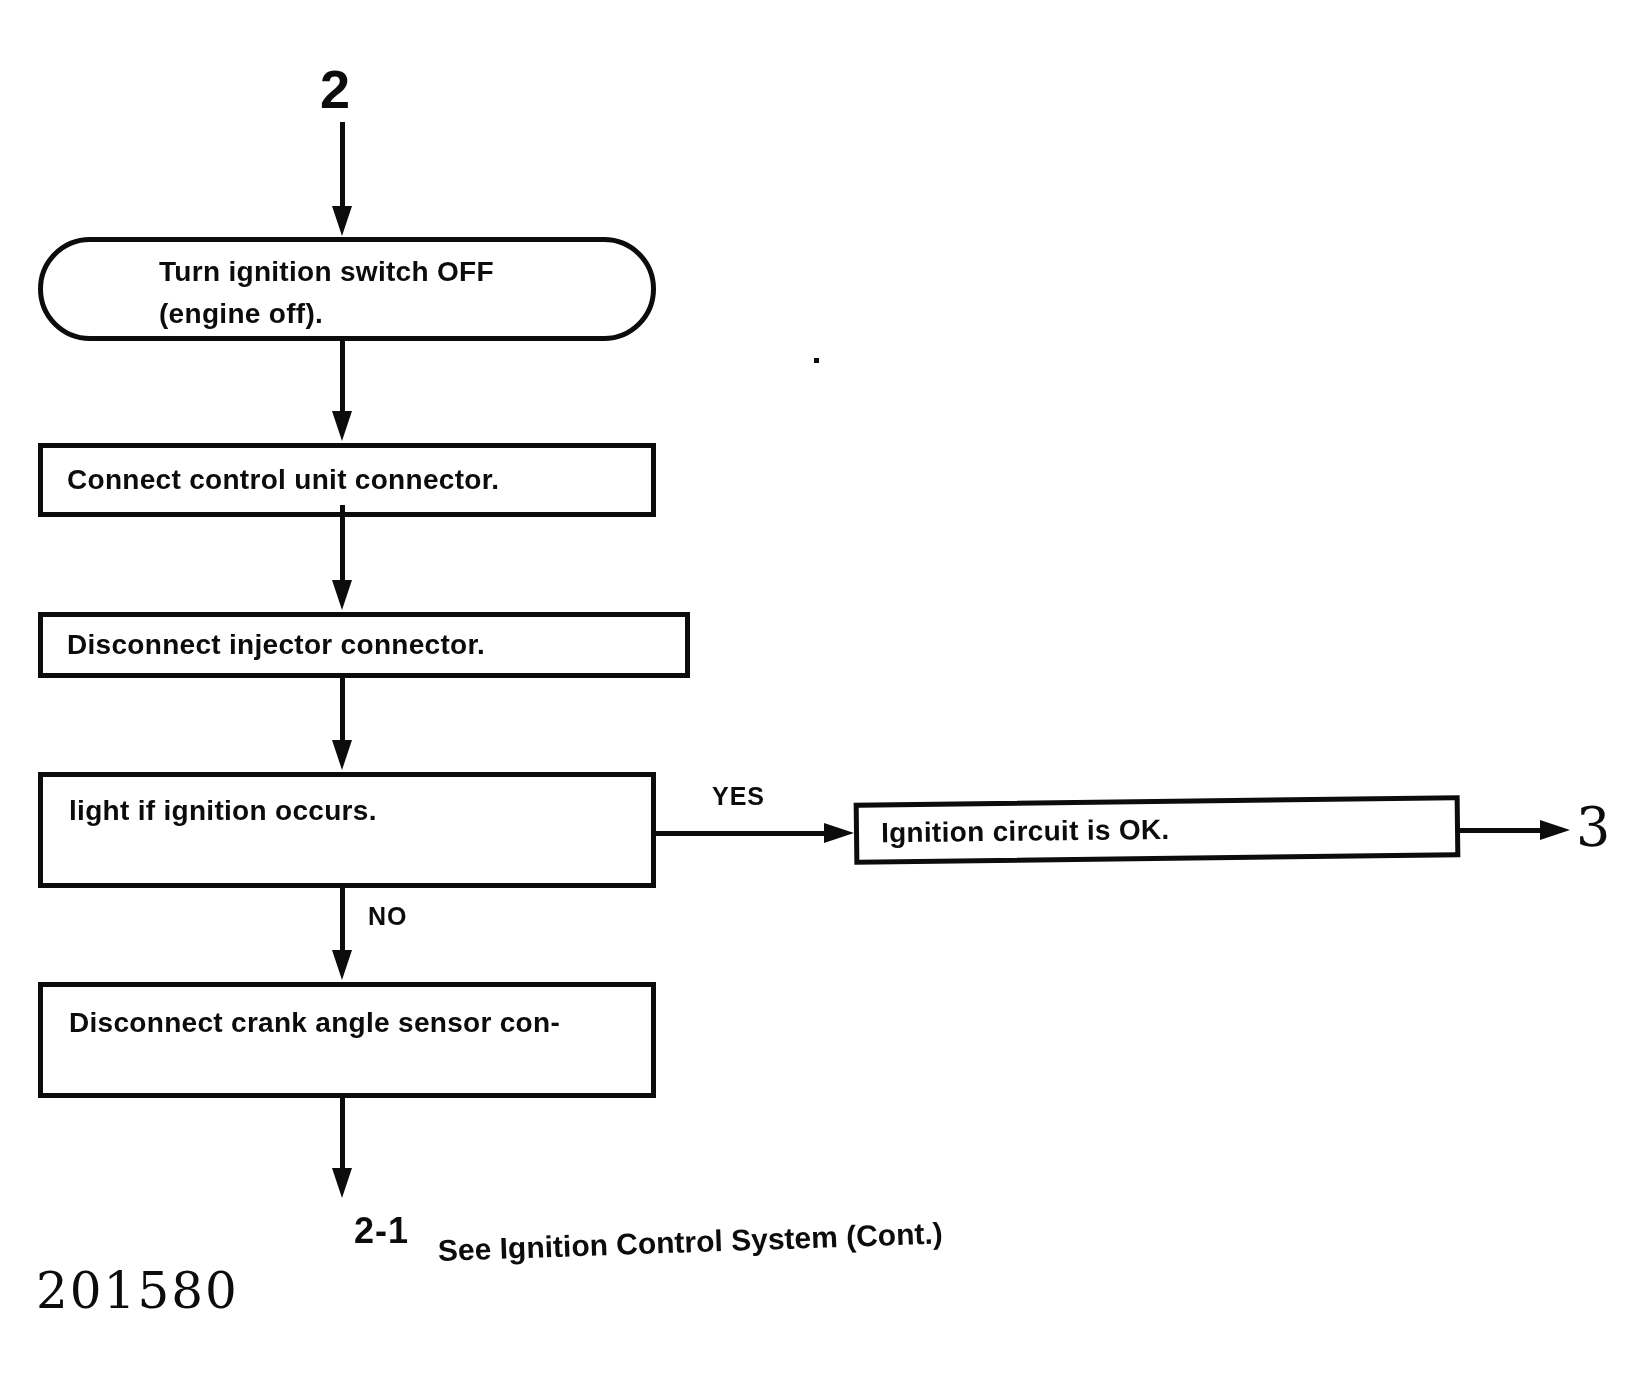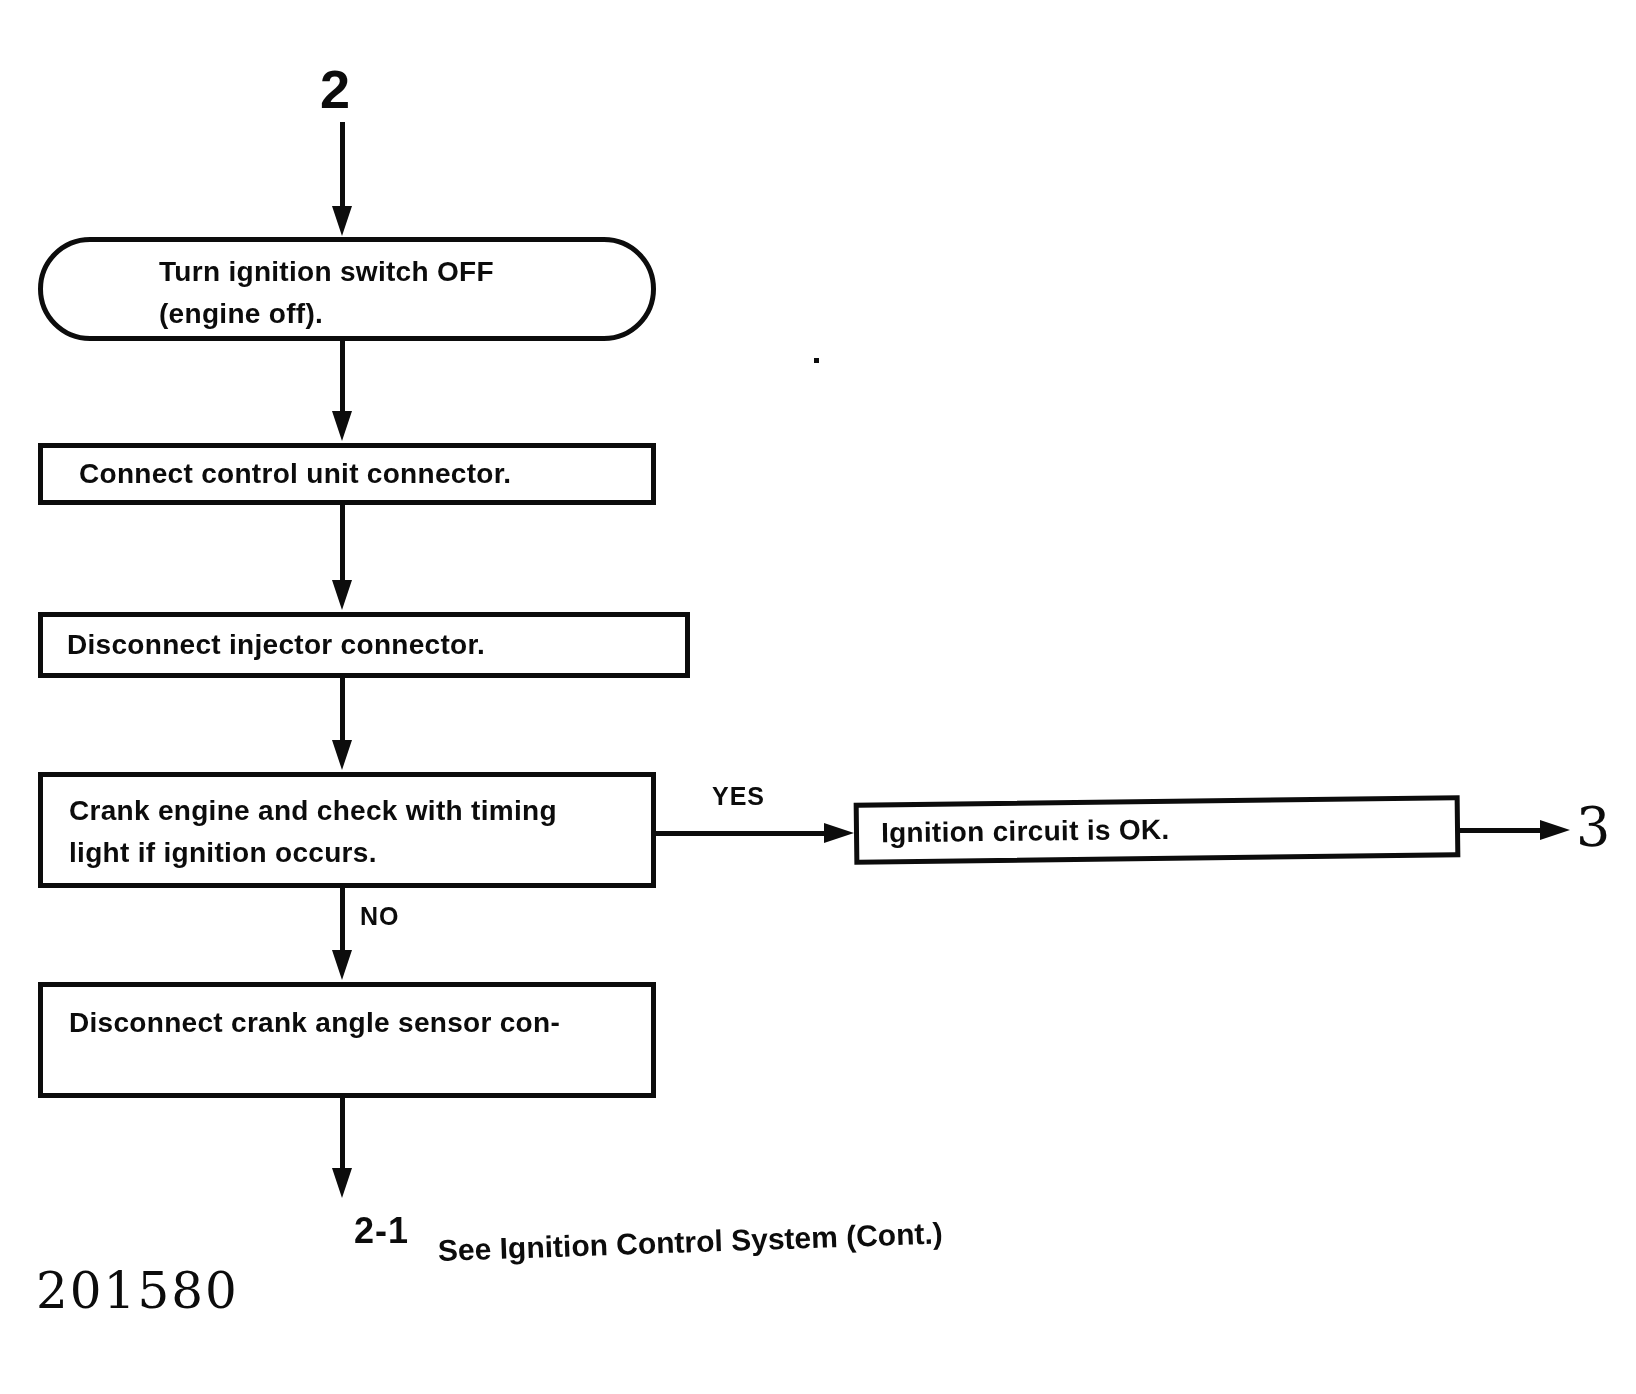--- a/index.html
+++ b/index.html
@@ -61,53 +61,52 @@
   <div class="ah-down" style="left:332px; top:206px;"></div>
 
   <div class="node terminator" style="left:38px; top:237px; width:618px; height:104px; padding:9px 18px 0 116px;">
     <div class="nline">Turn ignition switch OFF</div>
     <div class="nline">(engine off).</div>
   </div>
 
   <div class="vline" style="left:340px; top:341px; height:72px;"></div>
   <div class="ah-down" style="left:332px; top:411px;"></div>
 
-  <div class="node one-line" style="left:38px; top:443px; width:618px; height:62px; padding-left:36px;">
+  <div class="node one-line" style="left:38px; top:443px; width:618px; height:74px; padding-left:24px;">
     <div class="nline">Connect control unit connector.</div>
   </div>
 
   <div class="vline" style="left:340px; top:505px; height:77px;"></div>
   <div class="ah-down" style="left:332px; top:580px;"></div>
 
   <div class="node one-line" style="left:38px; top:612px; width:652px; height:66px; padding-left:24px;">
     <div class="nline">Disconnect injector connector.</div>
   </div>
 
   <div class="vline" style="left:340px; top:678px; height:64px;"></div>
   <div class="ah-down" style="left:332px; top:740px;"></div>
 
   <div class="node" style="left:38px; top:772px; width:618px; height:116px; padding:13px 10px 0 26px;">
-    <div class="nline">Crank engine and check with timing</div>
     <div class="nline">light if ignition occurs.</div>
   </div>
 
   <div class="lbl branch" style="left:712px; top:782px;">YES</div>
   <div class="hline" style="left:656px; top:831px; width:172px;"></div>
   <div class="ah-right" style="left:824px; top:823px;"></div>
 
   <div class="node one-line" style="left:854px; top:799px; width:606px; height:62px; padding-left:22px; transform:rotate(-0.7deg);">
     <div class="nline">Ignition circuit is OK.</div>
   </div>
 
   <div class="hline" style="left:1459px; top:828px; width:84px;"></div>
   <div class="ah-right" style="left:1540px; top:820px;"></div>
   <div class="lbl exit-num" style="left:1576px; top:796px;">3</div>
 
   <div class="vline" style="left:340px; top:888px; height:64px;"></div>
-  <div class="lbl branch" style="left:360px; top:902px;">NO</div>
+  <div class="lbl branch" style="left:368px; top:902px;">NO</div>
   <div class="ah-down" style="left:332px; top:950px;"></div>
 
   <div class="node" style="left:38px; top:982px; width:618px; height:116px; padding:15px 10px 14px 26px;">
     <div class="nline">Disconnect crank angle sensor con-</div>
   </div>
 
   <div class="vline" style="left:340px; top:1098px; height:72px;"></div>
   <div class="ah-down" style="left:332px; top:1168px;"></div>
 
   <div class="lbl cont-num" style="left:318px; top:1210px;">2-1</div>

